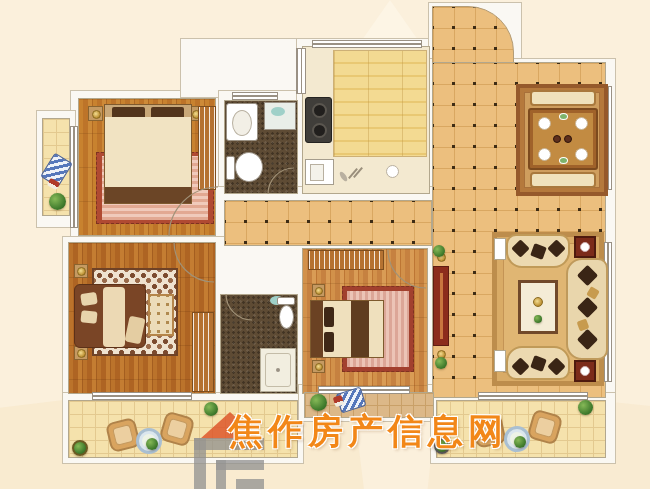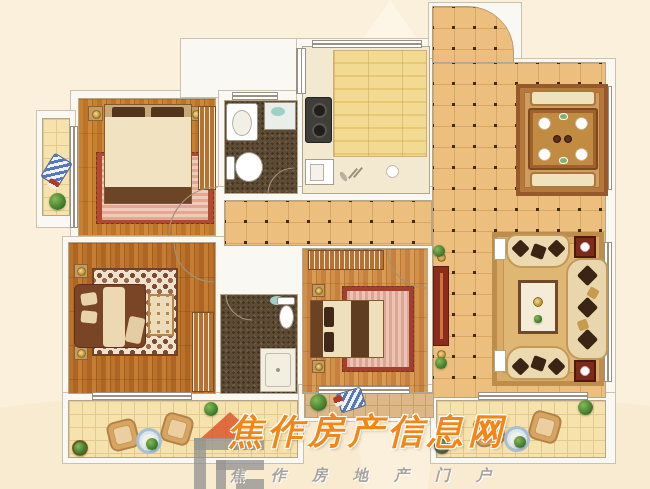--- a/index.html
+++ b/index.html
@@ -280,26 +280,25 @@
   <div class="abs plant" style="left:434px;top:438px;width:16px;height:16px;border:2px solid #555;"></div>
 
   <svg style="position:absolute;left:0;top:0;pointer-events:none;" width="650" height="489" viewBox="0 0 650 489">
     <path d="M 169 236 A 49 49 0 0 1 218 187" fill="none" stroke="#a09177" stroke-width="1.2"></path>
     <path d="M 174 242 A 40 40 0 0 0 214 282" fill="none" stroke="#a09177" stroke-width="1.2"></path>
     <path d="M 388 250 A 38 38 0 0 0 426 288" fill="none" stroke="#a09177" stroke-width="1.2"></path>
     <path d="M 268 194 A 26 26 0 0 1 294 168" fill="none" stroke="#a09177" stroke-width="1.2"></path>
     <path d="M 226 294 A 26 26 0 0 0 252 320" fill="none" stroke="#a09177" stroke-width="1.2"></path>
   </svg>
 
-  <div class="abs" style="left:0;top:0;width:650px;height:489px;pointer-events:none;font-style:italic;">
+  <div class="abs" style="left:0;top:0;width:650px;height:489px;pointer-events:none;">
     <div class="abs" style="left:192px;top:410px;width:78px;height:79px;opacity:.9;">
       <div class="abs" style="left:8px;top:2px;width:0;height:0;border-left:30px solid transparent;border-right:30px solid transparent;border-bottom:27px solid #dd5126;opacity:.9;"></div>
       <div class="abs bar" style="left:2px;top:28px;width:70px;height:12px;"></div>
       <div class="abs bar" style="left:2px;top:28px;width:12px;height:51px;"></div>
       <div class="abs bar" style="left:24px;top:50px;width:48px;height:10px;"></div>
       <div class="abs bar" style="left:24px;top:50px;width:10px;height:29px;"></div>
       <div class="abs bar" style="left:44px;top:69px;width:28px;height:10px;"></div>
     </div>
     <div class="abs wm-title" style="left:228px;top:408px;">焦作房产信息网</div>
-    <div class="abs wm-tag" style="left:230px;top:466px;">焦作房地产门户</div>
   </div>
 
 </div>
 
 </body></html>

